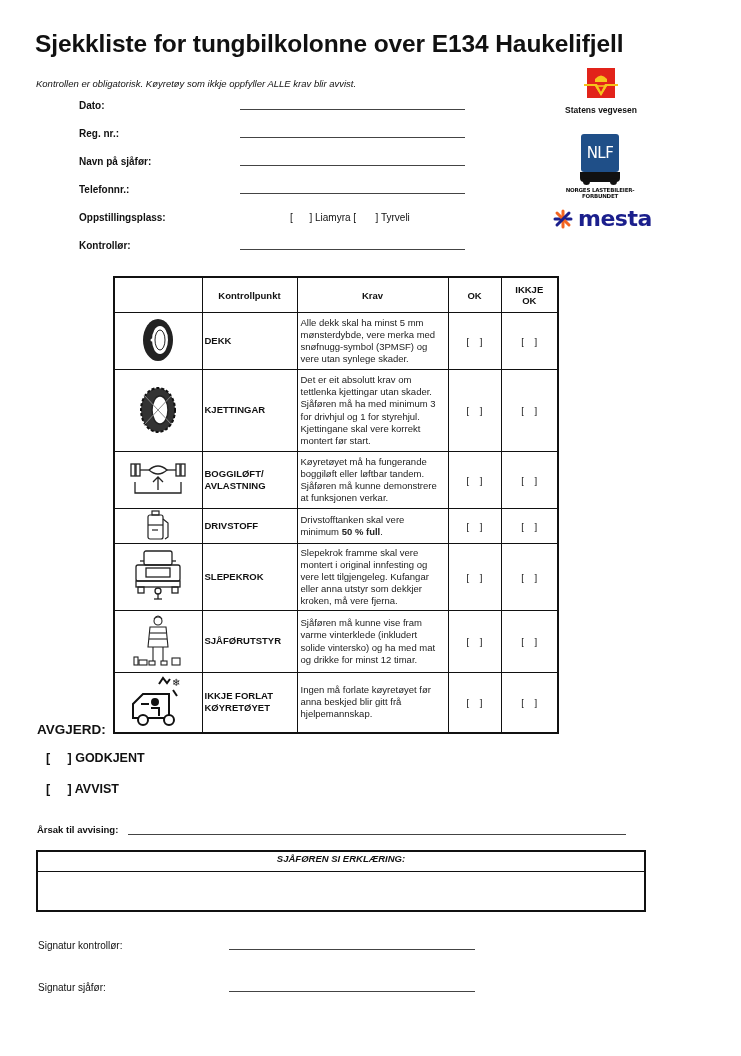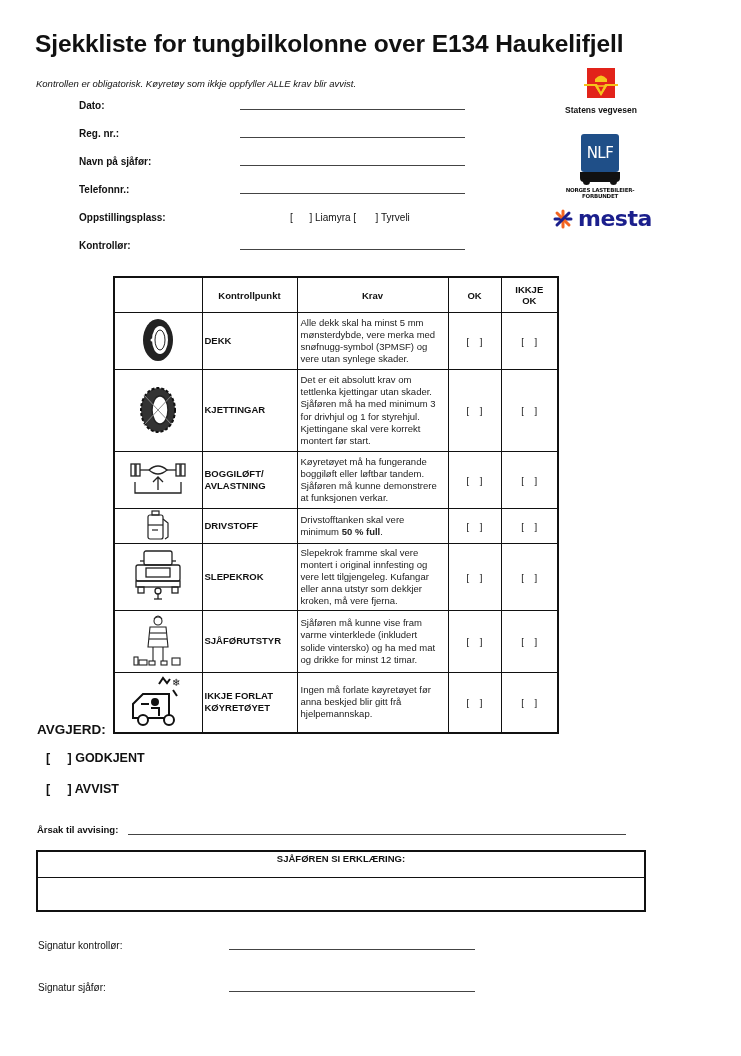--- a/index.html
+++ b/index.html
@@ -27,21 +27,21 @@
   td.icon { width: 88px; text-align: center; }
   td.point { width: 95px; font-weight: bold; padding-left: 2px; font-size: 10px; line-height: 1.3; }
   td.req { width: 151px; padding: 2px 3px; line-height: 1.28; color: #222; }
   td.ok, td.notok { text-align: center; font-size: 10px; white-space: pre; }
   td.ok { width: 53px; } 
   .decision-title { position: absolute; left: 37px; top: 722px; font-size: 13.5px; font-weight: bold; }
   .decision-opt { position: absolute; left: 46px; font-size: 12.5px; font-weight: bold; white-space: pre; }
   .reason { position: absolute; left: 37px; top: 824px; font-size: 9.5px; font-weight: bold; }
   .reason-line { position: absolute; left: 128px; top: 834px; width: 498px; border-bottom: 1px solid #444; }
   .declaration { position: absolute; left: 36px; top: 850px; width: 610px; height: 62px; border: 2px solid #111; }
-  .decl-head { height: 26px; border-bottom: 1.5px solid #111; text-align: center; font-size: 9.5px; font-weight: bold; line-height: 13px; }
+  .decl-head { height: 20px; border-bottom: 1.5px solid #111; text-align: center; font-size: 9.5px; font-weight: bold; line-height: 13px; font-style: italic; }
   .decl-body { text-align: center; font-size: 9.5px; font-style: italic; padding: 9px 6px 0; line-height: 1.35; }
   .sig-label { position: absolute; left: 38px; font-size: 10px; font-weight: normal; }
   .sig-line { position: absolute; left: 229px; width: 246px; border-bottom: 1px solid #444; }
 </style>
 </head>
 <body>
 
 <div class="title">Sjekkliste for tungbilkolonne over E134 Haukelifjell</div>
 <div class="intro">Kontrollen er obligatorisk. Køyretøy som ikkje oppfyller ALLE krav blir avvist.</div>
 

